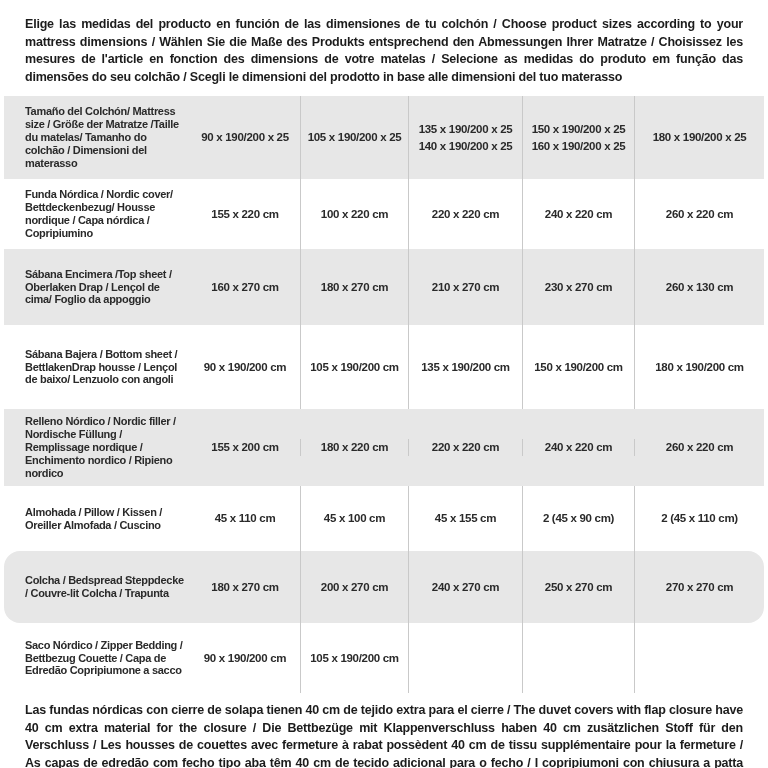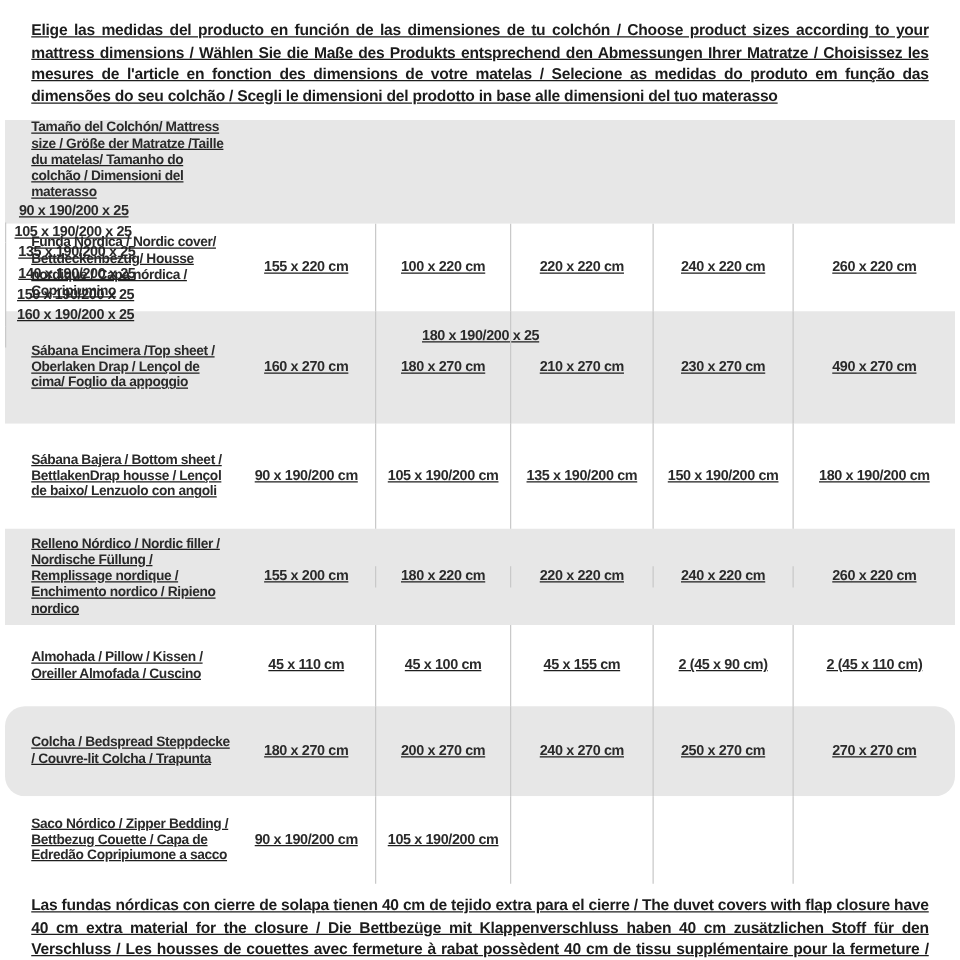--- a/index.html
+++ b/index.html
@@ -10,43 +10,42 @@
     height: 768px;
     overflow: hidden;
     font-family: "Liberation Sans", "DejaVu Sans", sans-serif;
     color: #1e1e1e;
   }
   .page {
     width: 768px;
     height: 768px;
     box-sizing: border-box;
     padding-top: 16px;
-    text-decoration: underline;
   }
   .para {
     margin: 0 25px;
     font-size: 12.5px;
     font-weight: bold;
     line-height: 1.4;
     text-align: justify;
     letter-spacing: -0.2px;
     color: #1c1c1c;
   }
   .size-table {
     margin: 10px 4px 0 4px;
   }
   .row {
     display: flex;
     align-items: stretch;
   }
   .row:nth-child(odd) { background: #e7e7e7; }
   .row:nth-child(even) { background: #ffffff; }
-  .row:nth-child(1) { height: 83px; flex-direction: column; }
+  .row:nth-child(1) { height: 83px; }
   .row:nth-child(2) { height: 70px; }
-  .row:nth-child(3) { height: 90px; }
+  .row:nth-child(3) { height: 76px; }
   .row:nth-child(4) { height: 84px; }
   .row:nth-child(5) { height: 77px; align-items: center; }
   .row:nth-child(6) { height: 65px; }
   .row:nth-child(7) { height: 72px; border-radius: 16px; }
   .row:nth-child(8) { height: 70px; }
   .cell {
     box-sizing: border-box;
     display: flex;
     align-items: center;
     font-weight: bold;
@@ -105,21 +104,21 @@
       <div class="cell value v3">240 x 220 cm</div>
       <div class="cell value v4">260 x 220 cm</div>
     </div>
 
     <div class="row">
       <div class="cell label">Sábana Encimera /Top sheet / Oberlaken Drap / Lençol de cima/ Foglio da appoggio</div>
       <div class="cell value v0">160 x 270 cm</div>
       <div class="cell value v1">180 x 270 cm</div>
       <div class="cell value v2">210 x 270 cm</div>
       <div class="cell value v3">230 x 270 cm</div>
-      <div class="cell value v4">490 x 270 cm</div>
+      <div class="cell value v4">260 x 130 cm</div>
     </div>
 
     <div class="row">
       <div class="cell label">Sábana Bajera / Bottom sheet / BettlakenDrap housse / Lençol de baixo/ Lenzuolo con angoli</div>
       <div class="cell value v0">90 x 190/200 cm</div>
       <div class="cell value v1">105 x 190/200 cm</div>
       <div class="cell value v2">135 x 190/200 cm</div>
       <div class="cell value v3">150 x 190/200 cm</div>
       <div class="cell value v4">180 x 190/200 cm</div>
     </div>

